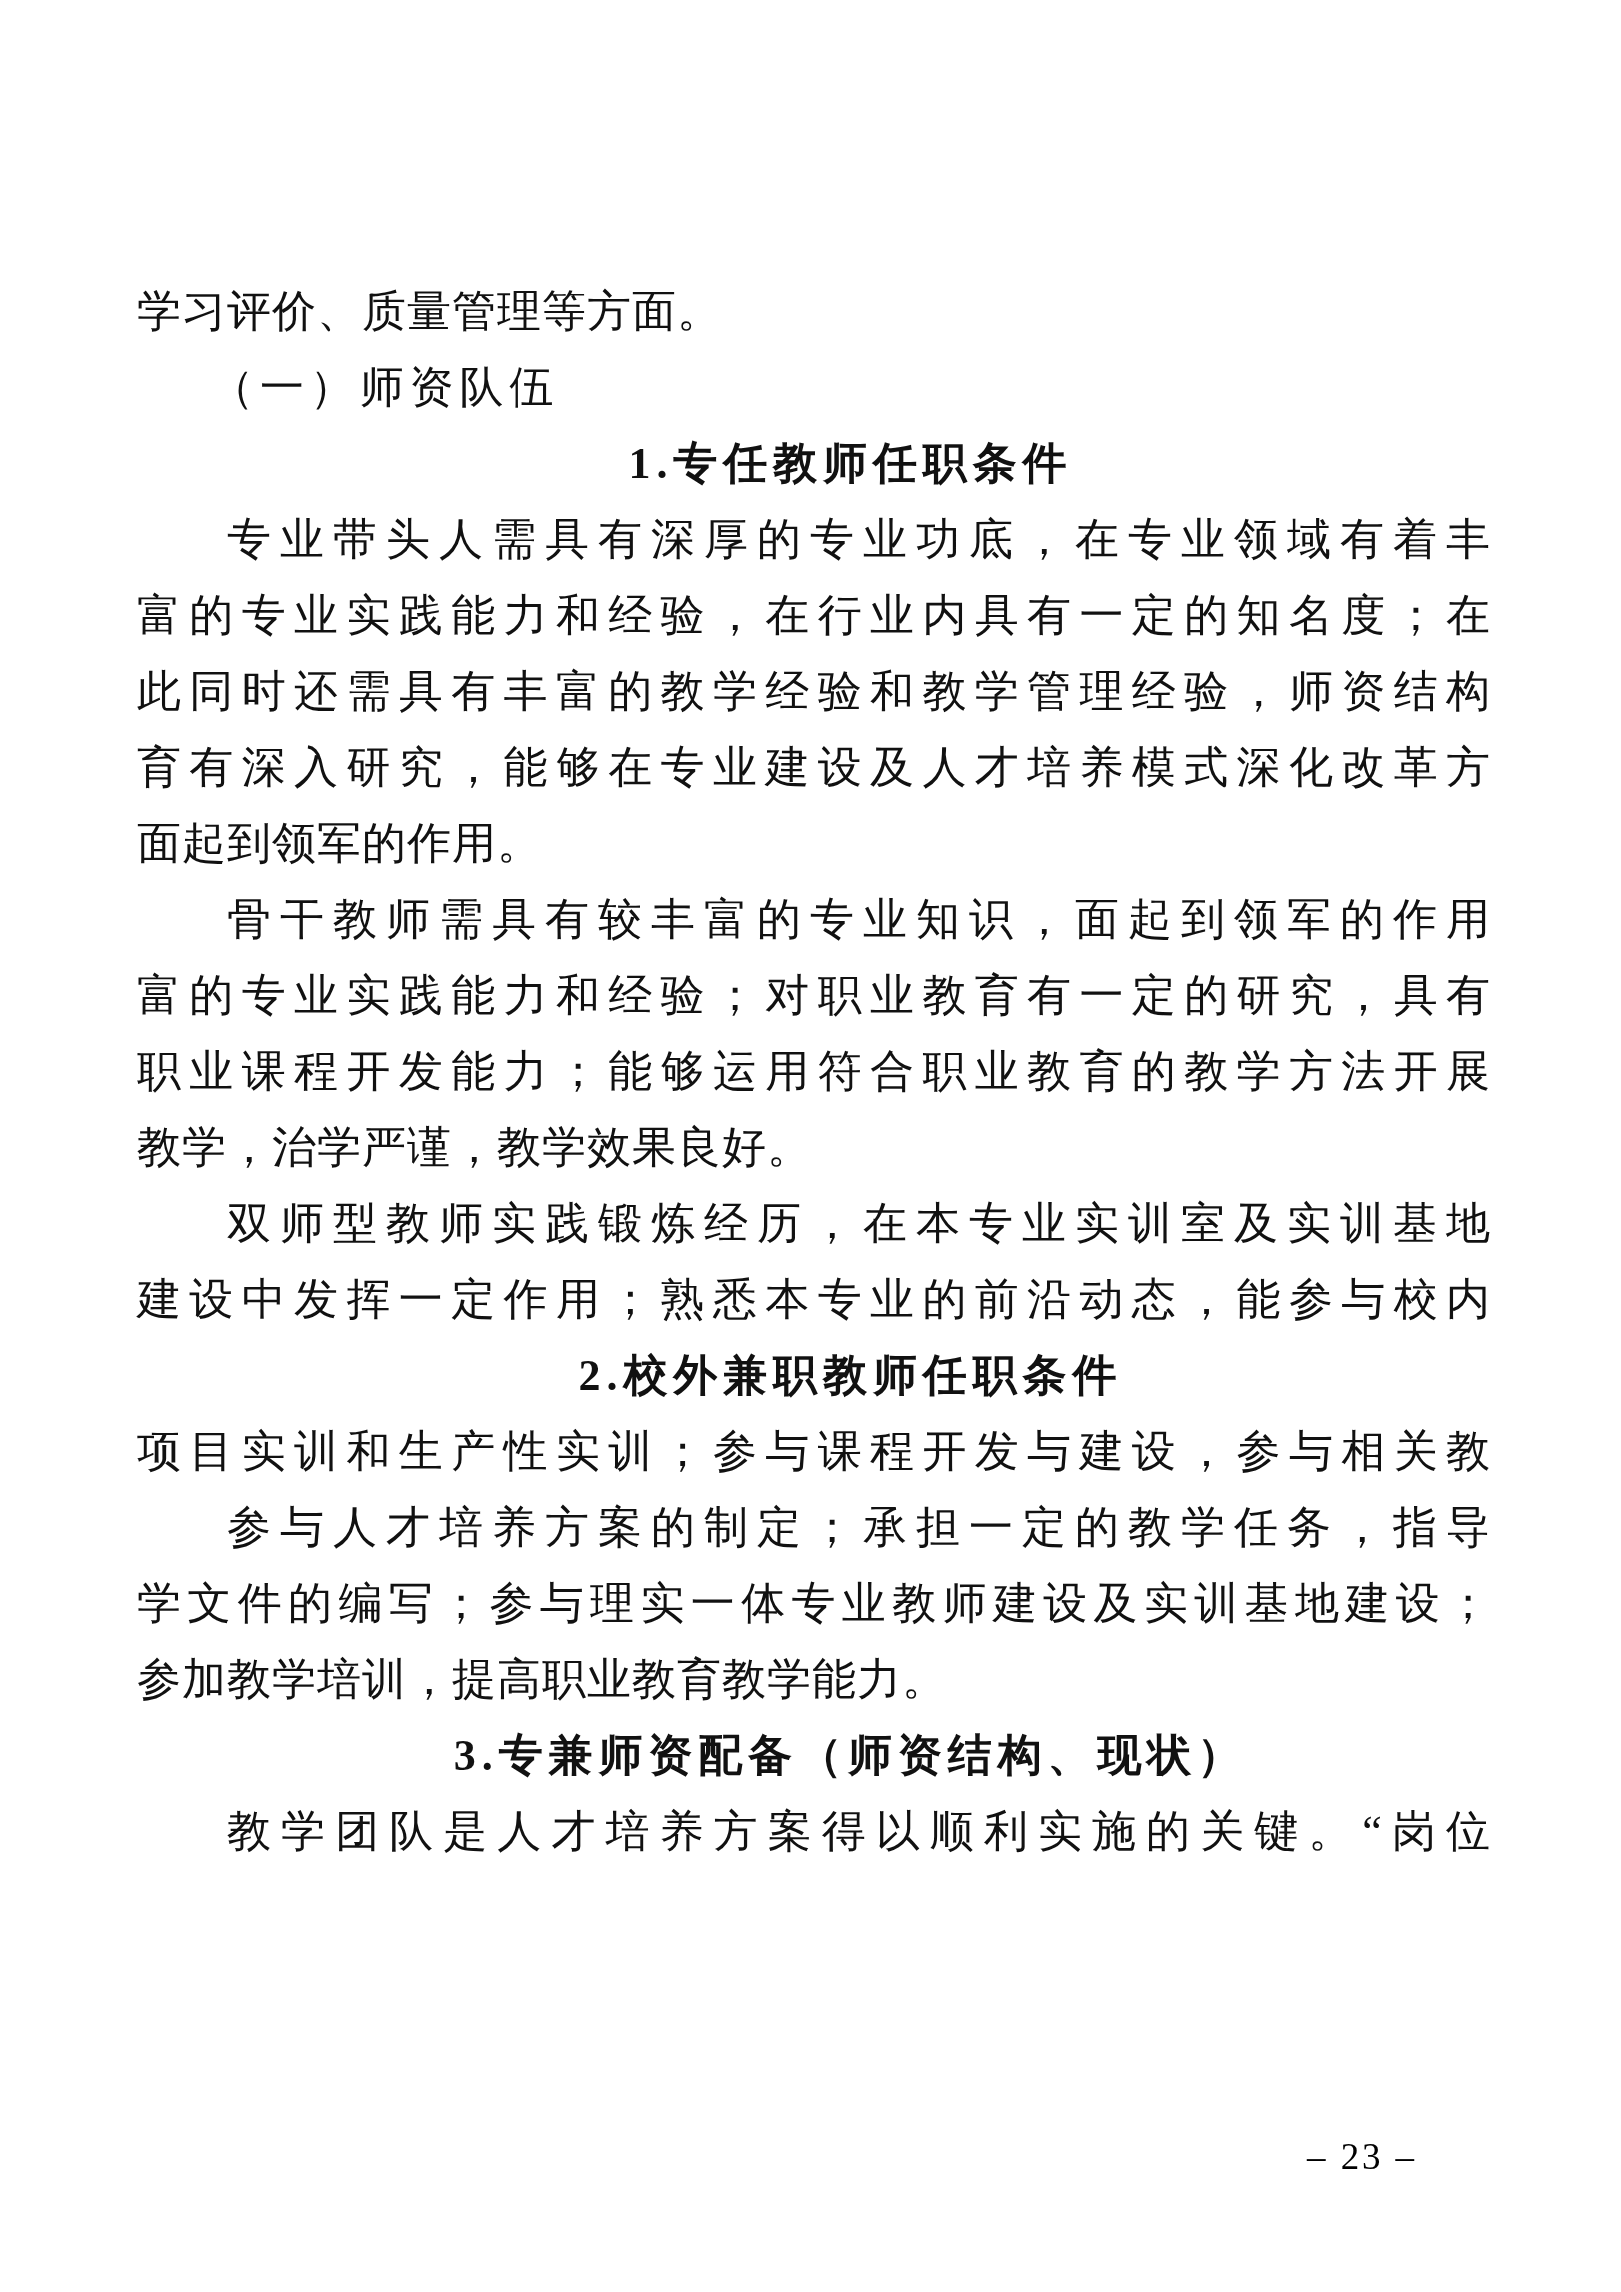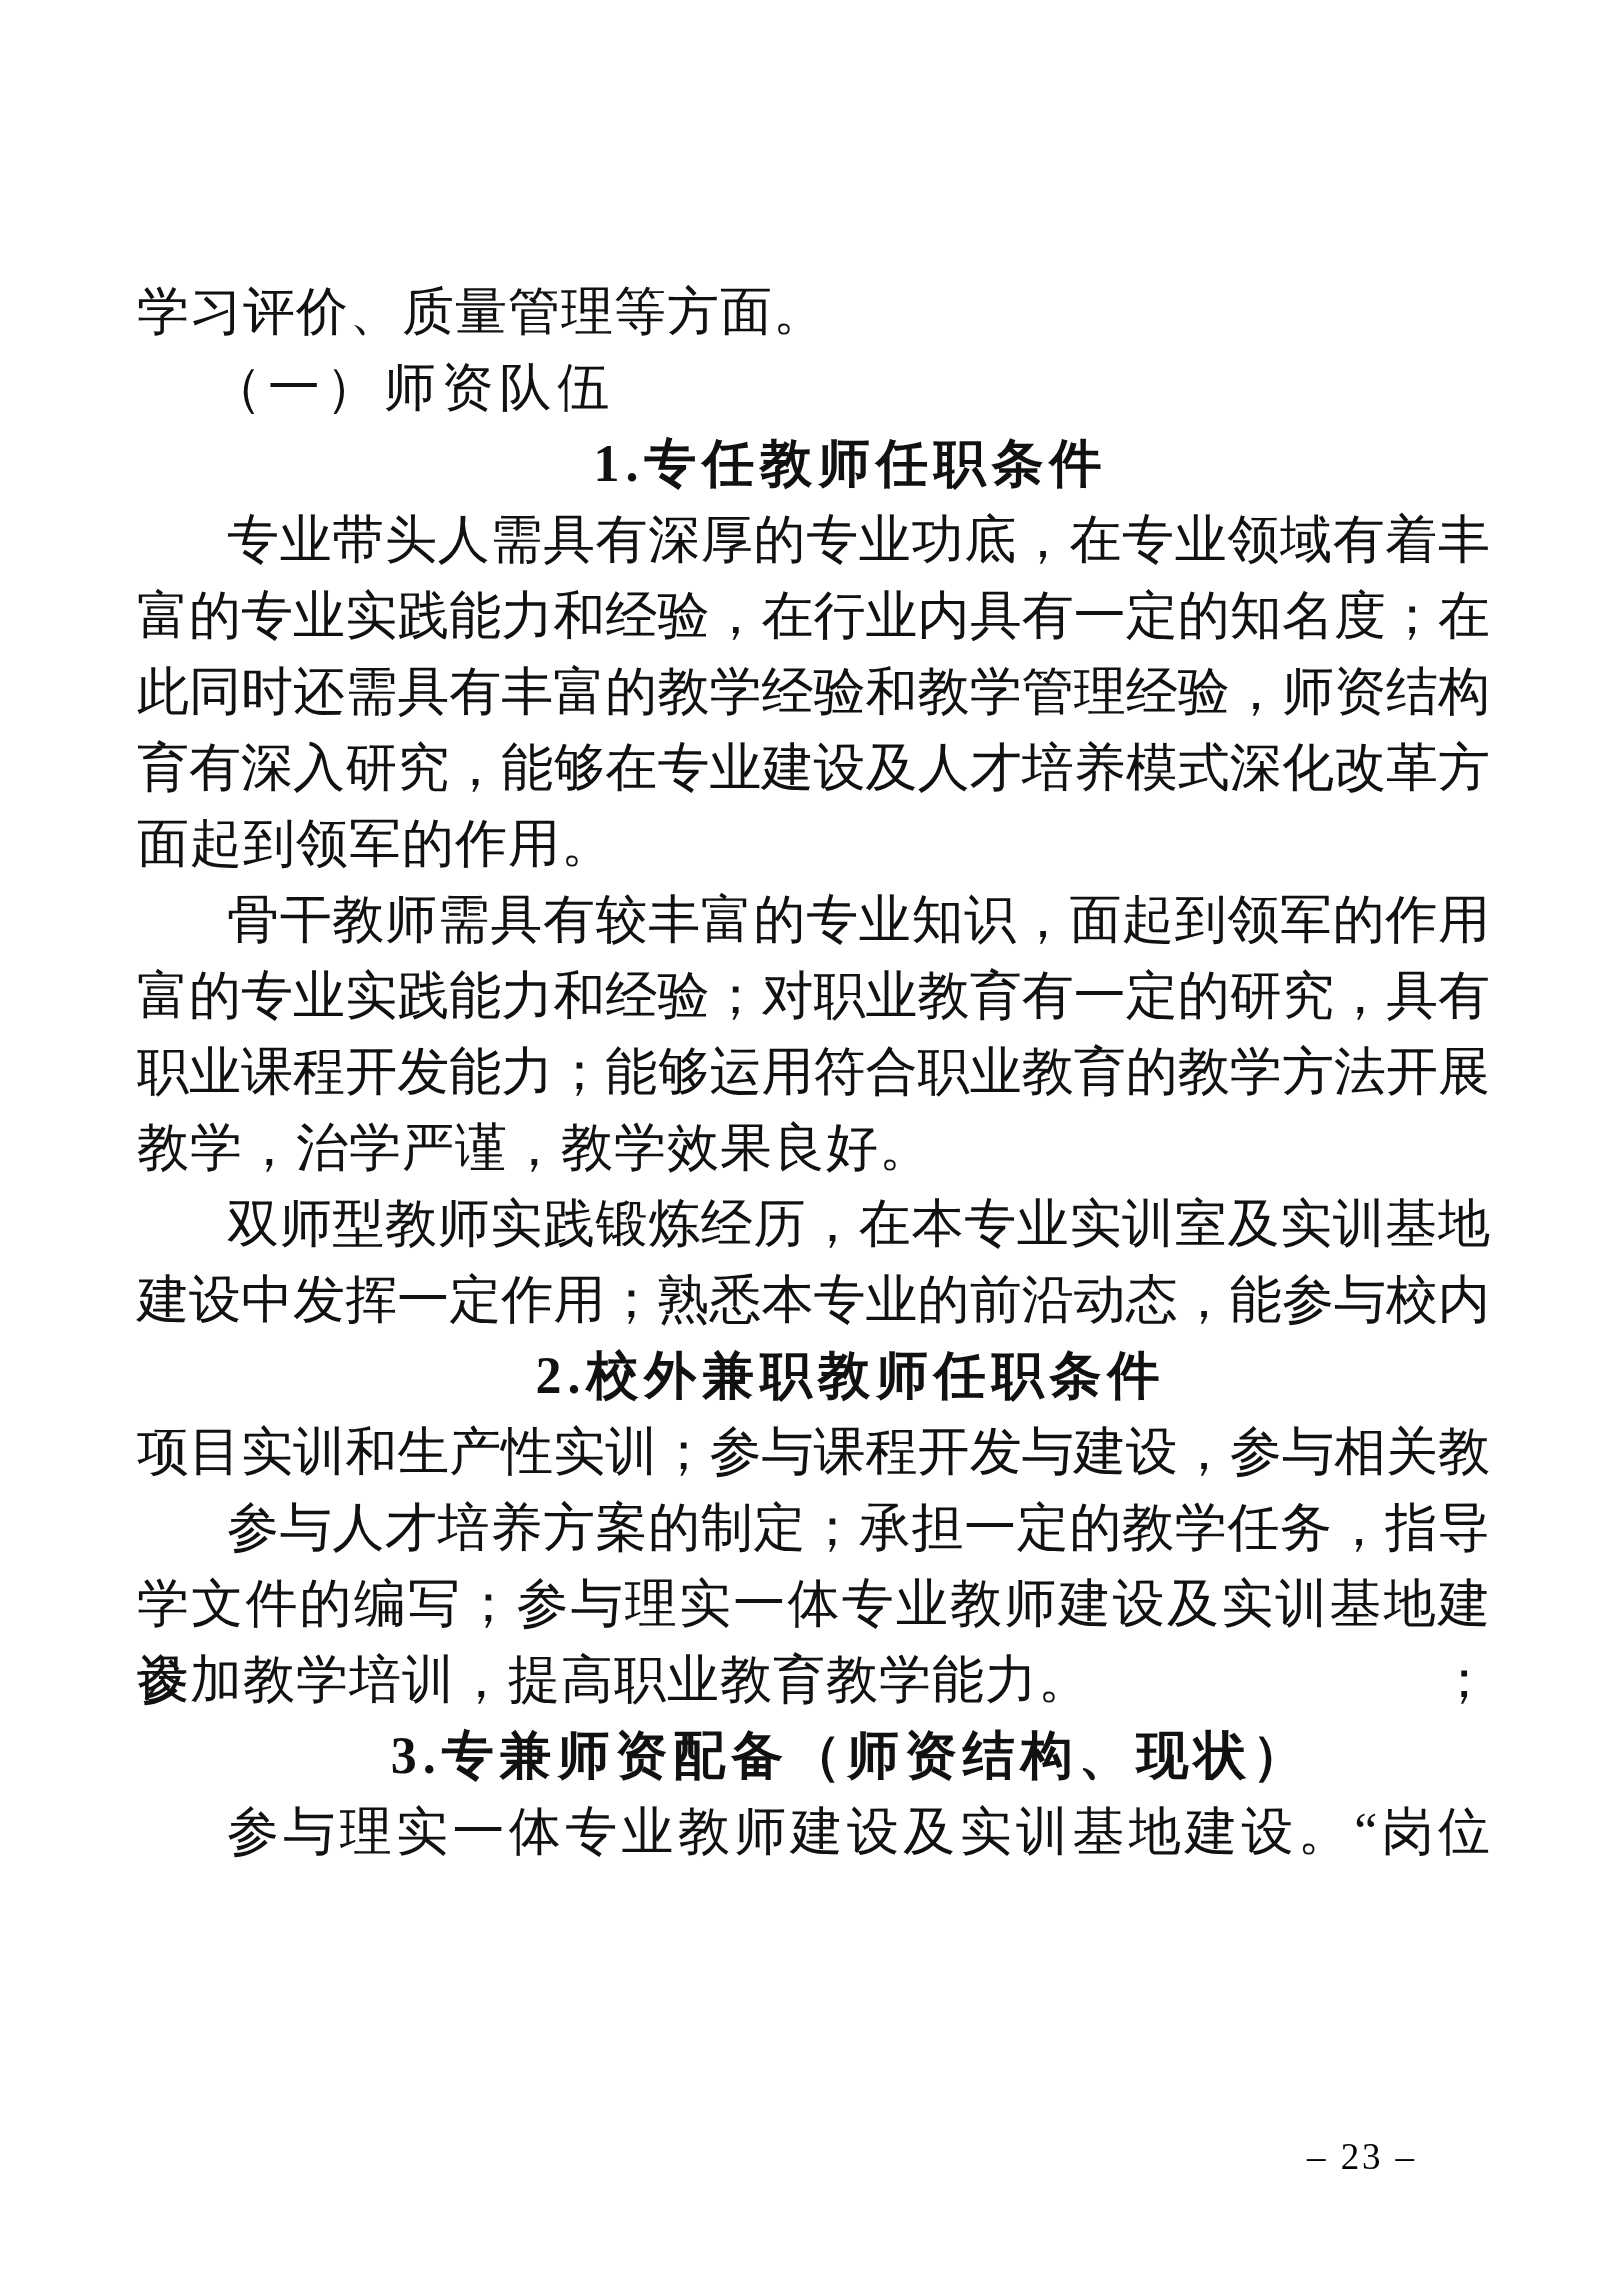--- a/index.html
+++ b/index.html
@@ -22,21 +22,21 @@
   }
   .doc {
     position: absolute;
     top: 274px;
     left: 137px;
     width: 1353px;
   }
   .line {
     height: 76px;
     line-height: 76px;
-    font-size: 52px;
+    font-size: 44px;
     white-space: nowrap;
     text-align: left;
   }
   
   .just {
     white-space: normal;
     text-align: justify;
     text-align-last: justify;
   }
   
@@ -82,18 +82,18 @@
     <div class="line just">职业课程开发能力；能够运用符合职业教育的教学方法开展</div>
     <div class="line end">教学，治学严谨，教学效果良好。</div>
     <div class="line just start">双师型教师实践锻炼经历，在本专业实训室及实训基地</div>
     <div class="line just">建设中发挥一定作用；熟悉本专业的前沿动态，能参与校内</div>
     <div class="line head">2.校外兼职教师任职条件</div>
     <div class="line just">项目实训和生产性实训；参与课程开发与建设，参与相关教</div>
     <div class="line just start">参与人才培养方案的制定；承担一定的教学任务，指导</div>
     <div class="line just">学文件的编写；参与理实一体专业教师建设及实训基地建设；</div>
     <div class="line end">参加教学培训，提高职业教育教学能力。</div>
     <div class="line head">3.专兼师资配备（师资结构、现状）</div>
-    <div class="line just start">参与理实一体专业教师建设及实训基地建设。“岗位</div>
+    <div class="line just start">教学团队是人才培养方案得以顺利实施的关键。“岗位</div>
   </div>
 
   <div class="page-number">– 23 –</div>
 </div>
 
 
 </body></html>

